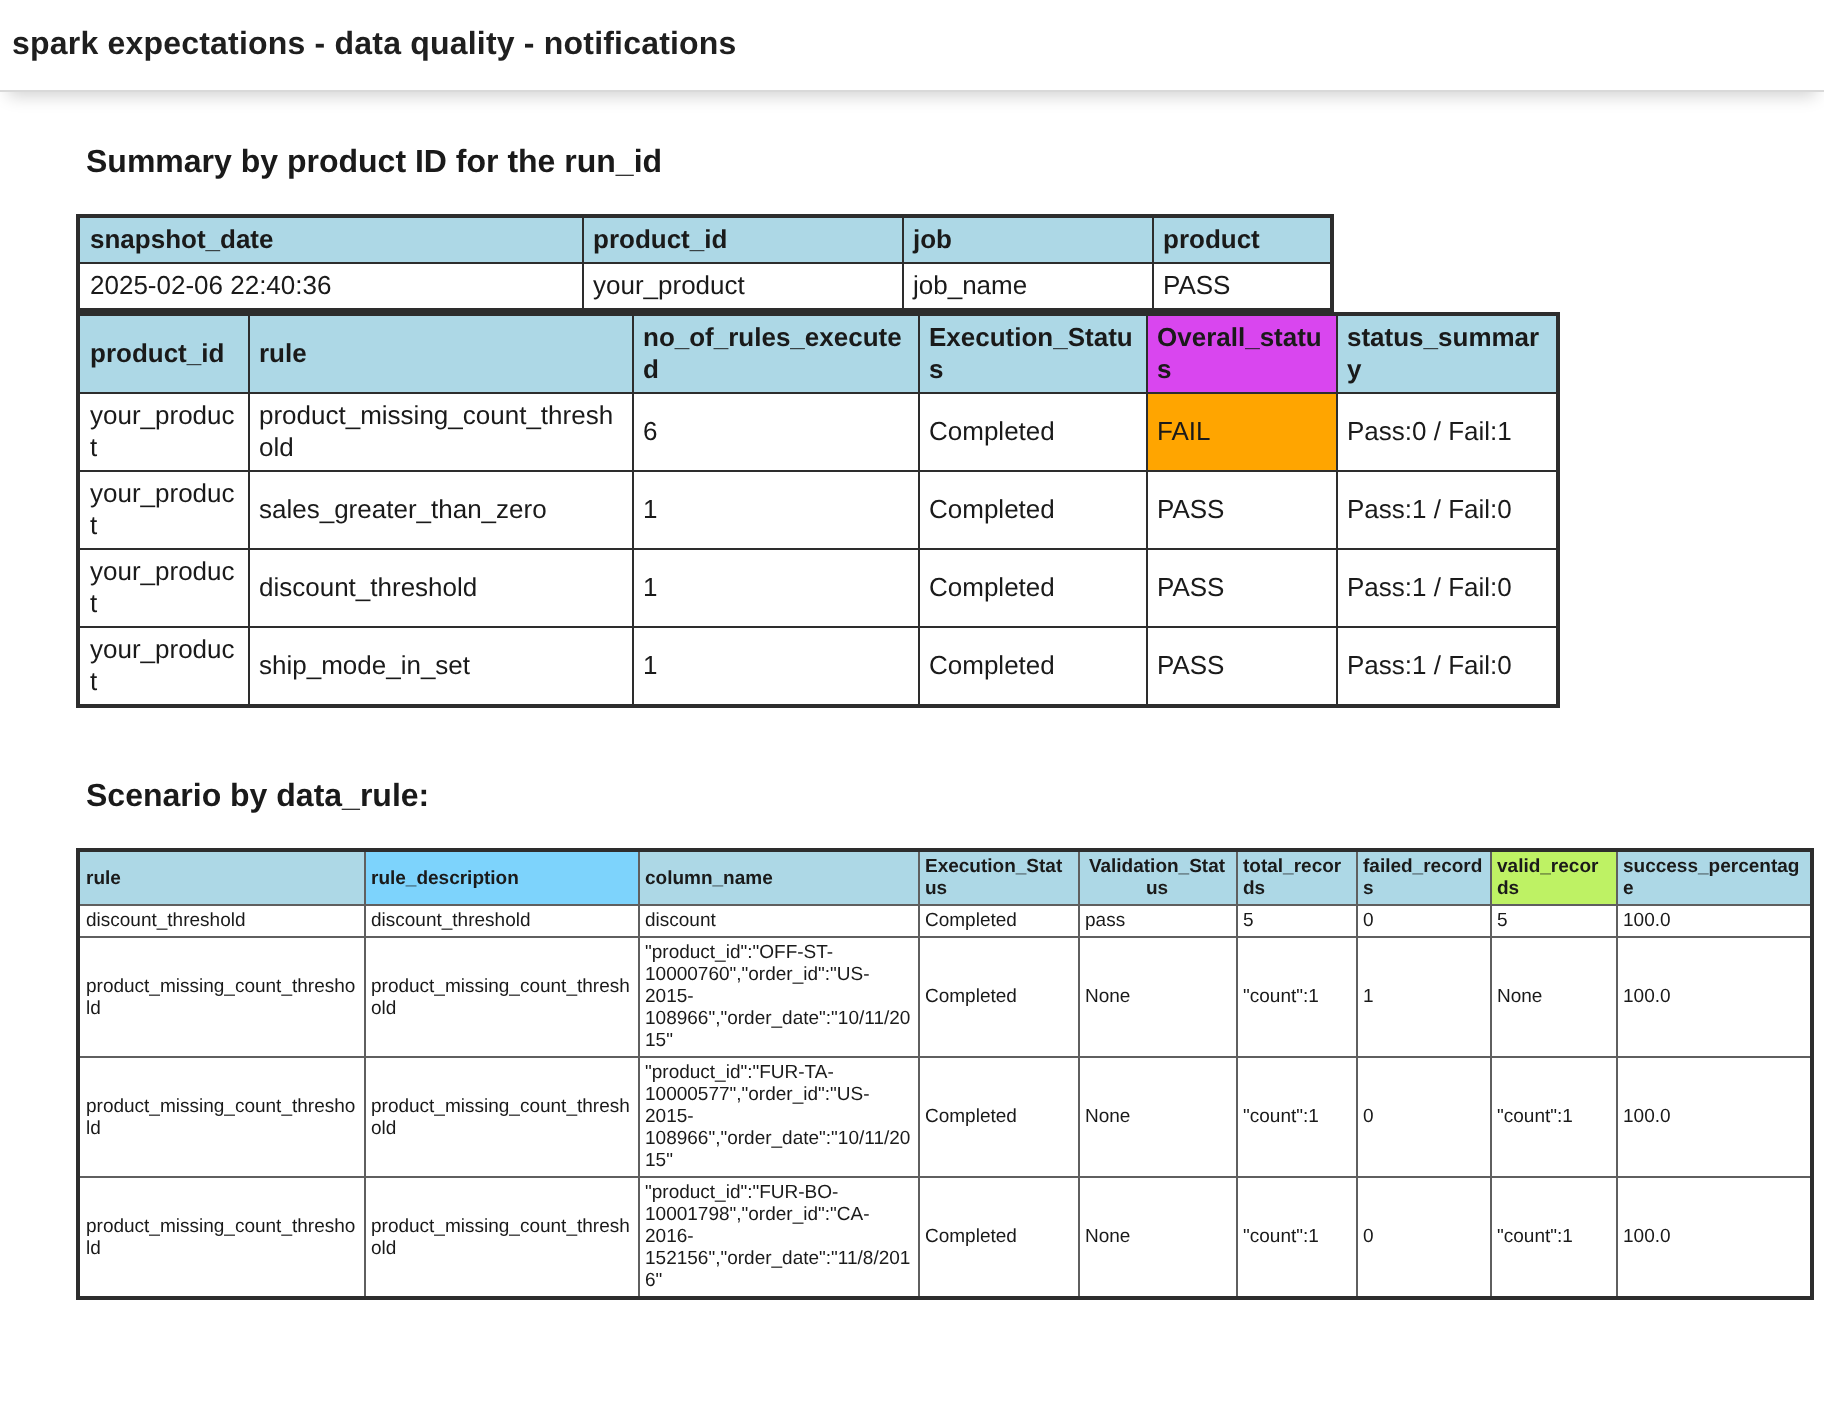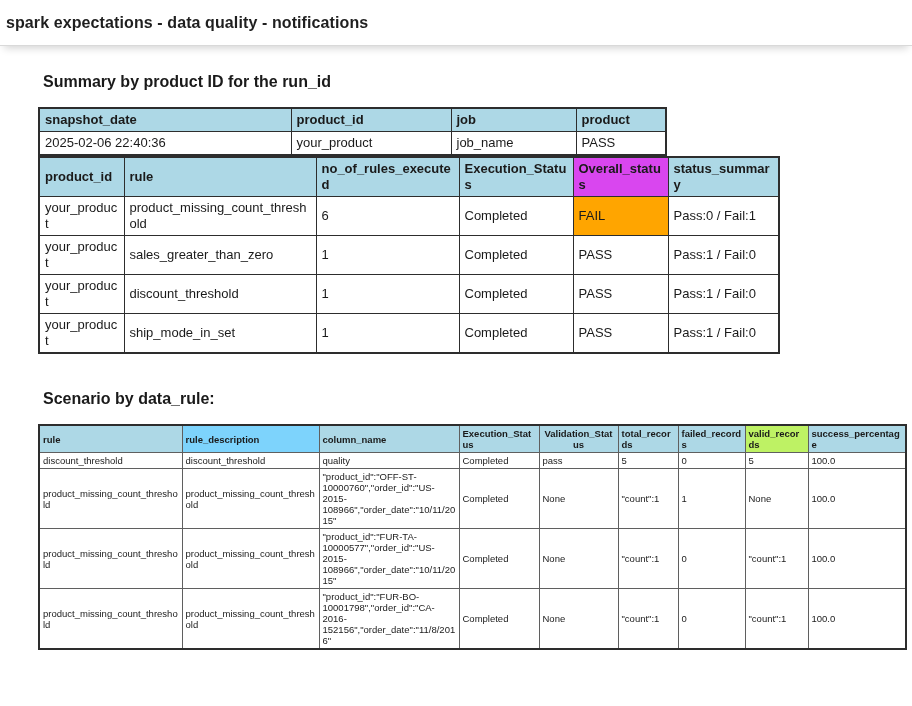--- a/index.html
+++ b/index.html
@@ -192,21 +192,21 @@
             <th style="background: rgb(173, 216, 230);">total_records</th>
             <th style="background: rgb(173, 216, 230); margin-top: 48px;">failed_records</th>
             <th style="background: #bef264;">valid_records</th>
             <th style="background: rgb(173, 216, 230);">success_percentage</th>
           </tr>
         </thead>
         <tbody>
           <tr>
             <td>discount_threshold</td>
             <td>discount_threshold</td>
-            <td>quality</td>
+            <td>discount</td>
             <td>Completed</td>
             <td>pass</td>
             <td>5</td>
             <td>0</td>
             <td>5</td>
             <td>100.0</td>
           </tr>
           <tr>
             <td>product_missing_count_threshold</td>
             <td>product_missing_count_threshold</td>

